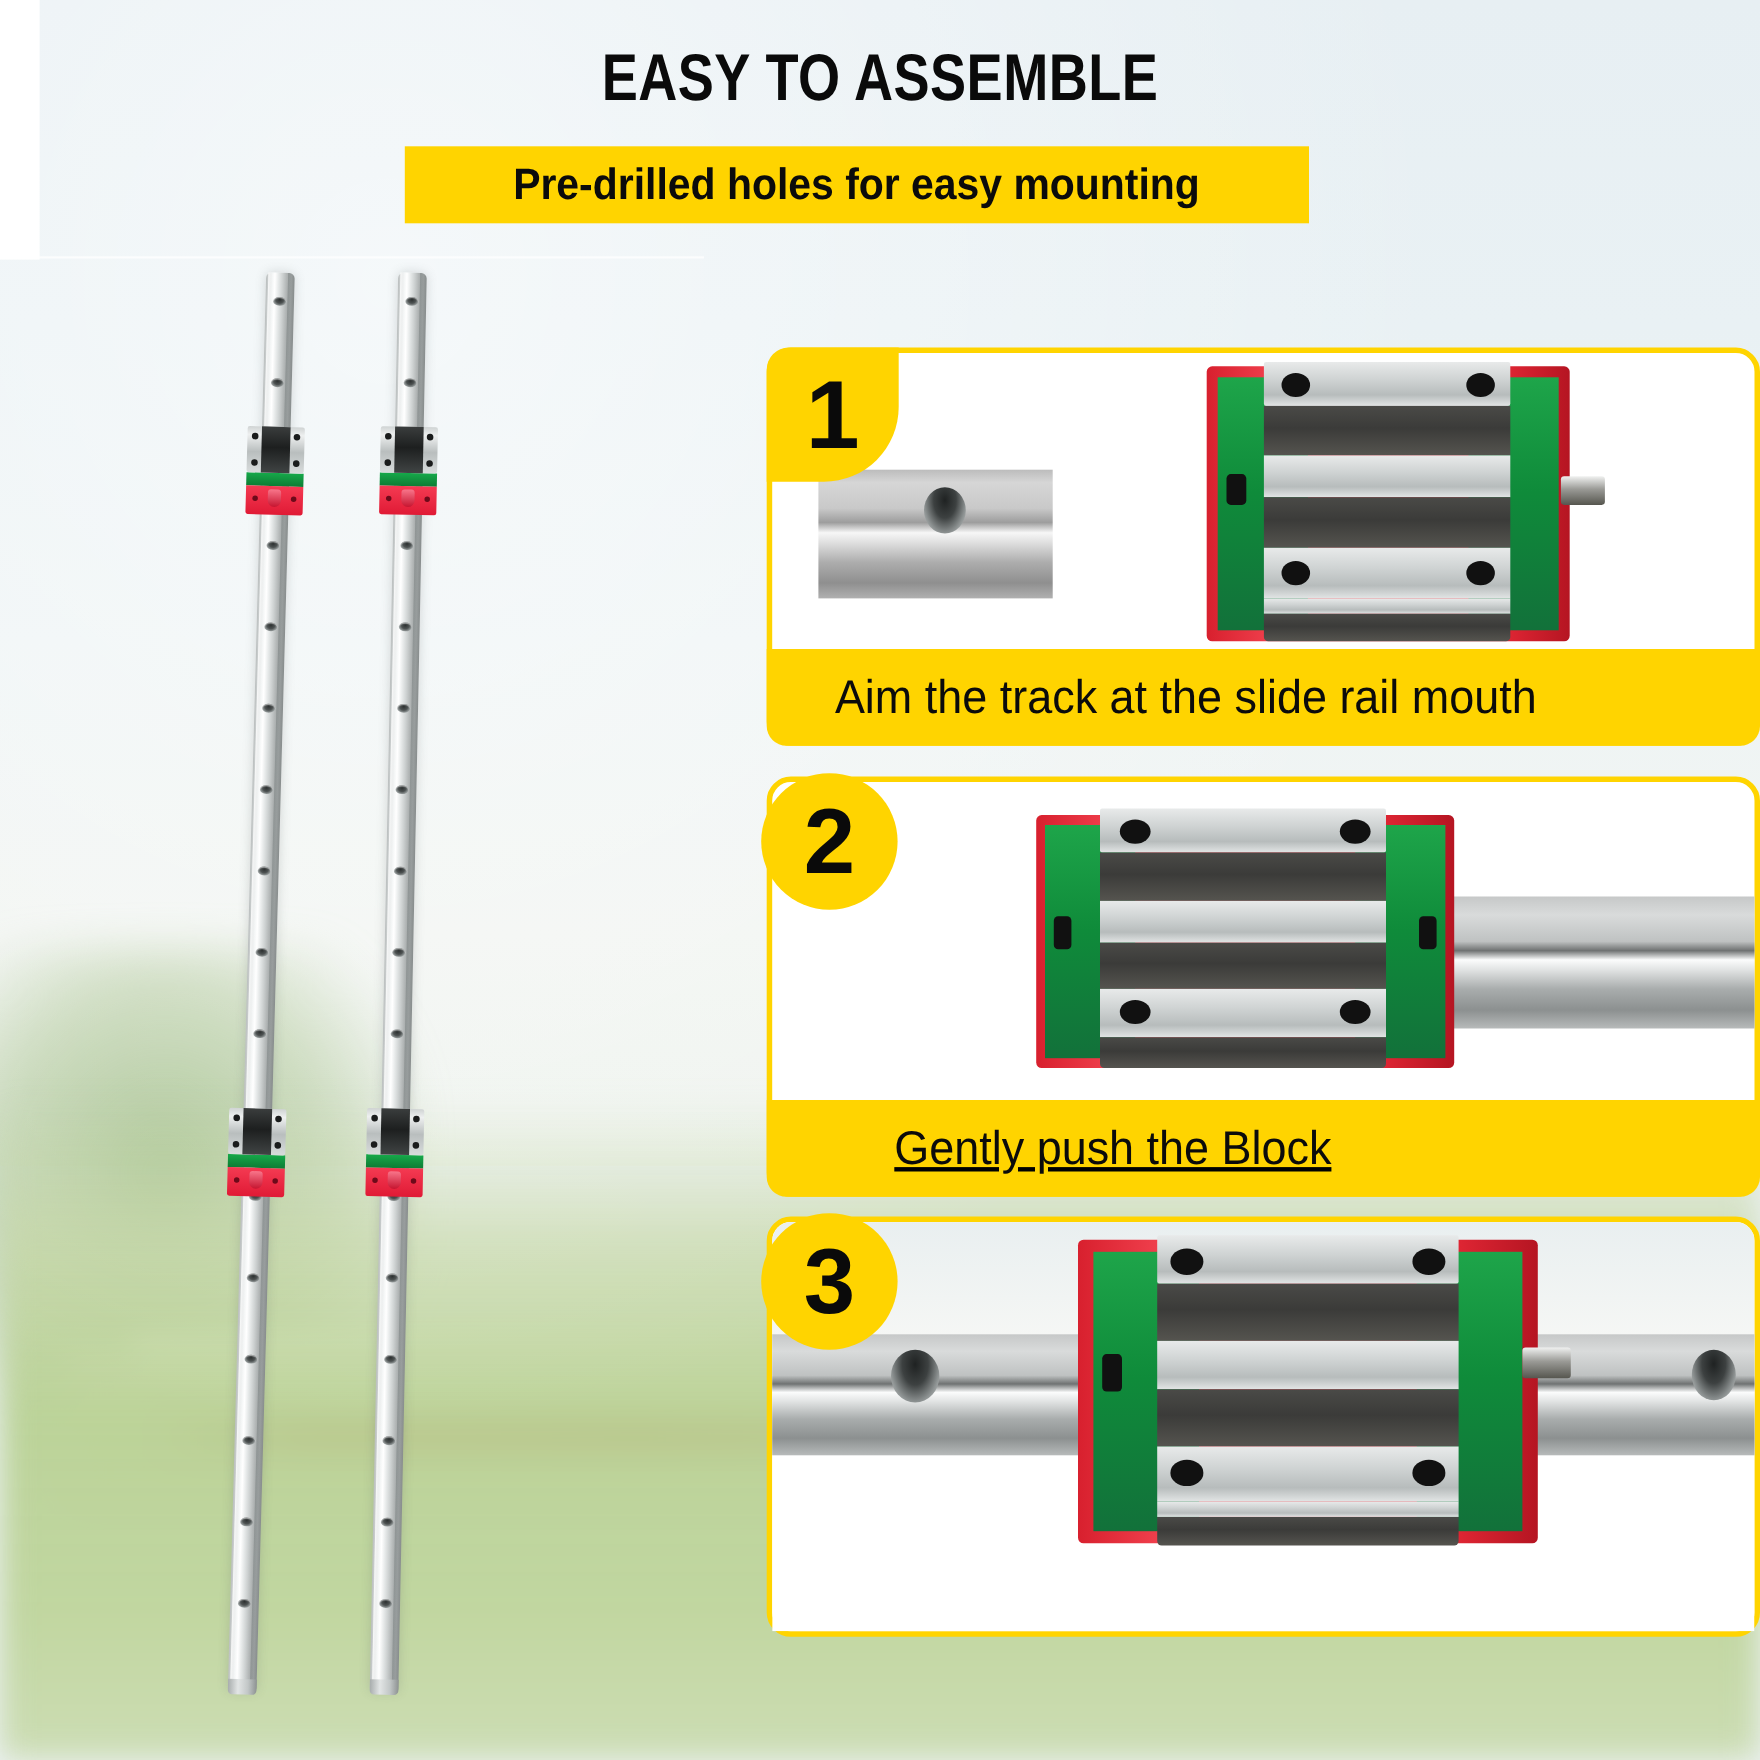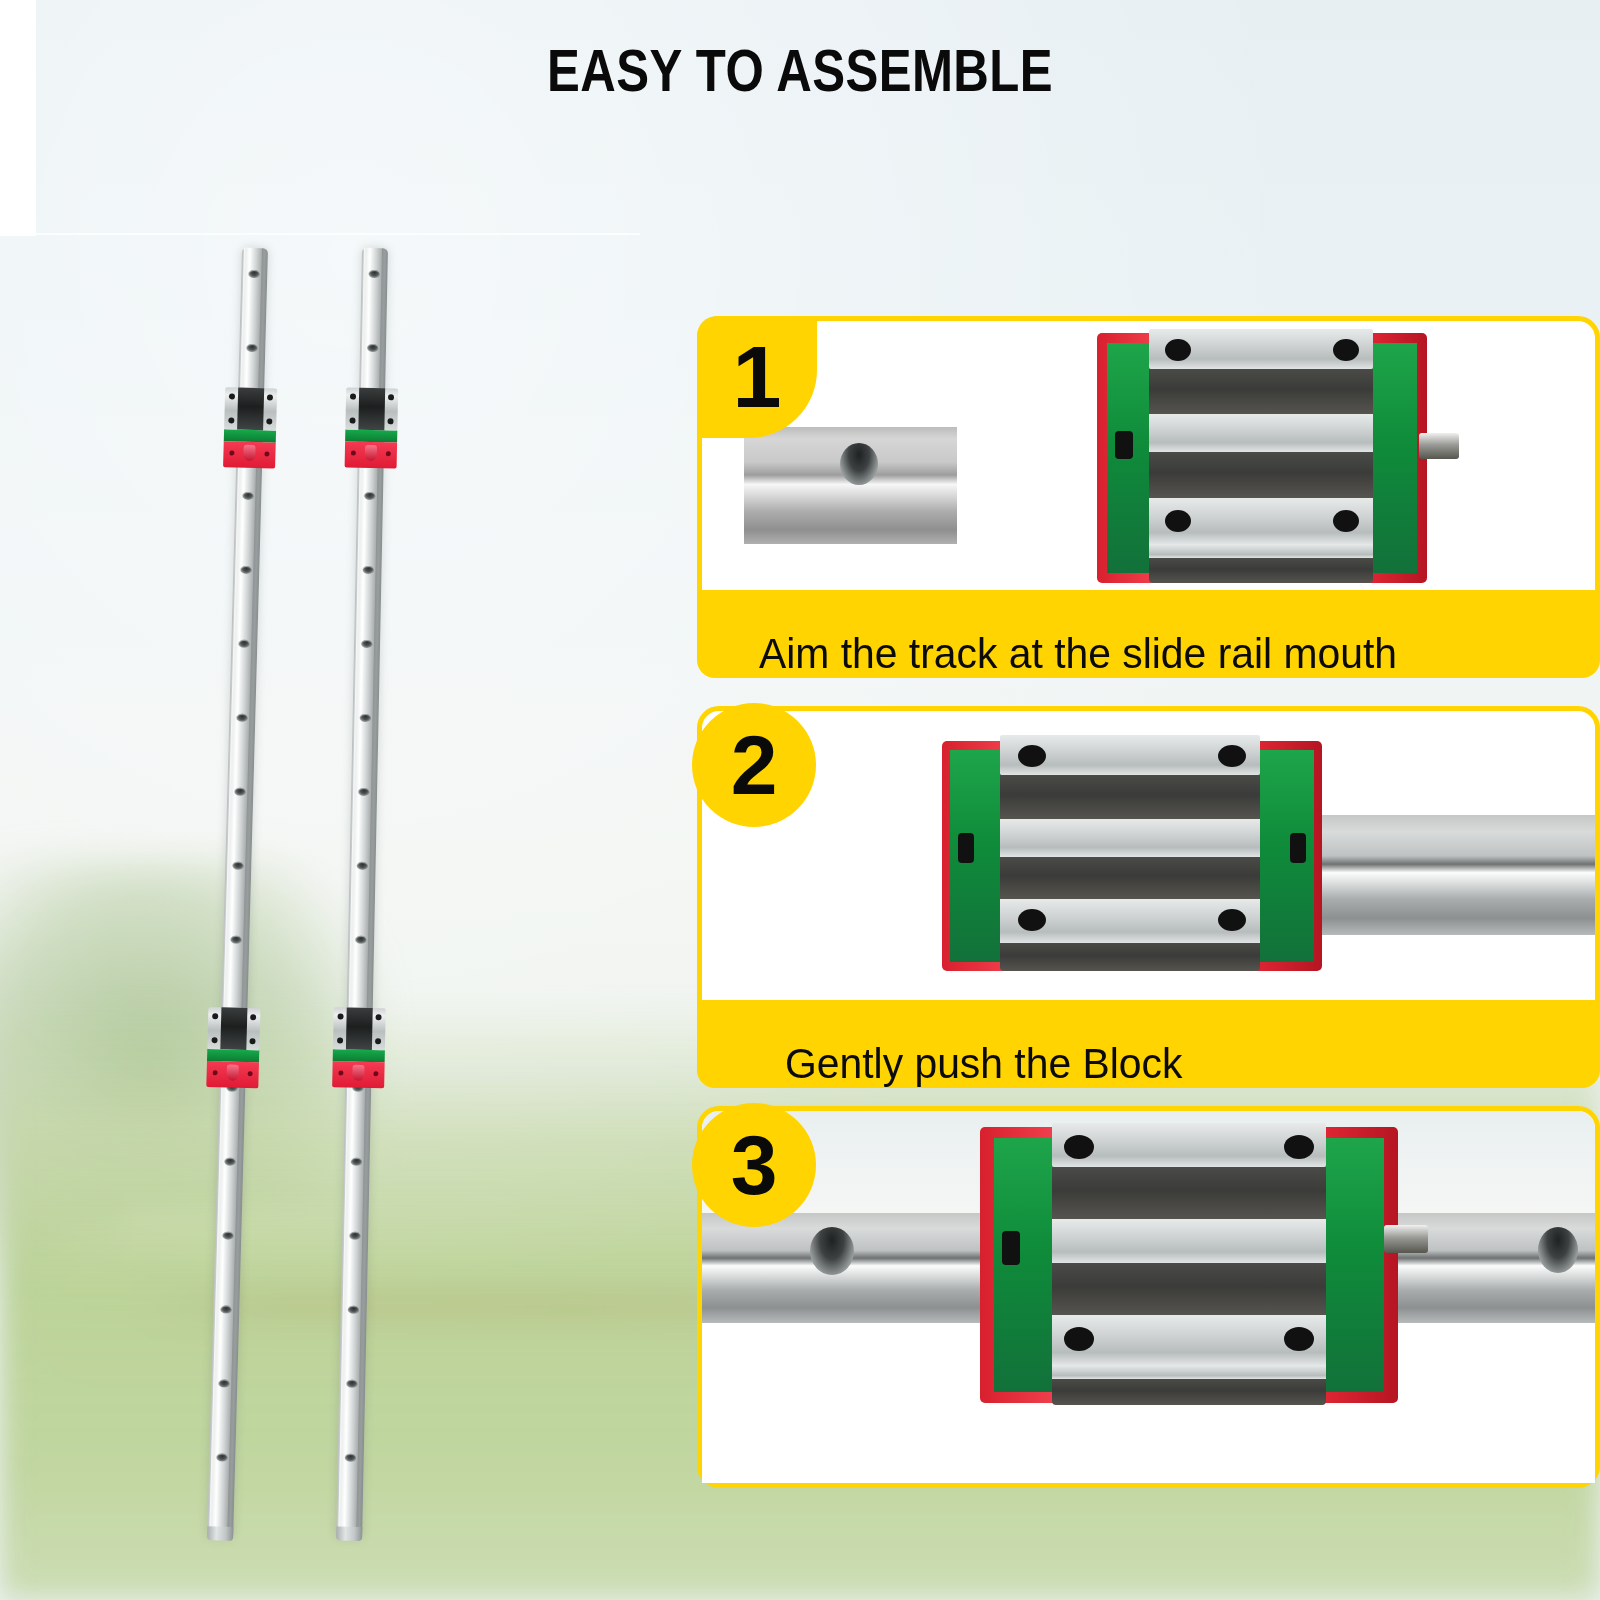--- a/index.html
+++ b/index.html
@@ -117,21 +117,21 @@
   
   .panel{
     position:absolute;left:697px;
     border:5px solid #FFD400;border-radius:22px;background:#ffffff;
     box-sizing:border-box;
   }
   .panel .photo{position:absolute;inset:0;overflow:hidden;border-radius:17px 17px 0 0;}
   .caption{
     position:absolute;left:0;bottom:0;width:903px;
     background:#FFD400;border-radius:0 0 18px 18px;
-    display:flex;align-items:flex-end;
+    display:flex;align-items:center;
     box-sizing:border-box;
   }
   .caption span{
     font-size:43px;font-weight:normal;color:#0b0b0b;white-space:nowrap;
     transform:scaleX(.95);transform-origin:0% 50%;
   }
   .badge{
     position:absolute;background:#FFD400;display:flex;align-items:center;justify-content:center;
     color:#0a0a0a;font-weight:bold;z-index:6;
   }
@@ -175,20 +175,23 @@
     <div class="bg-bldg"></div>
     <div class="bg-roof"></div>
     <div class="bg-red-band"></div>
     <div class="bg-grass"></div>
     <div class="bg-haze"></div>
     <div class="bg-seam"></div>
     <div class="bg-whitecorner"></div>
   </div>
 
   <div class="headline">EASY TO ASSEMBLE</div>
+  <div class="subbar">
+    <span>Pre-drilled holes for easy mounting</span>
+  </div>
 
   <div class="rails">
 
     <div class="rail rail-a">
       <div class="rail-body">
         <div class="rail-groove"></div>
         <div class="rail-groove2"></div>
       </div>
       <div class="hole" style="top:22px"></div>
       <div class="hole" style="top:96px"></div>
@@ -355,21 +358,21 @@
         <div class="boltd" style="left:76px;top:168px;width:28px;height:22px;"></div>
         <div class="boltd" style="right:76px;top:168px;width:28px;height:22px;"></div>
         <div class="band" style="left:58px;top:202px;width:260px;height:28px;border-radius:0 0 4px 4px;"></div>
         <div class="boltd" style="left:16px;top:92px;width:16px;height:30px;border-radius:4px;"></div>
         <div class="boltd" style="right:16px;top:92px;width:16px;height:30px;border-radius:4px;"></div>
       </div>
     </div>
     <div class="badge badge-r" style="left:-10px;top:-8px;">
       <span>2</span>
     </div>
-    <div class="caption" style="height:88px;padding-left:88px;left:-5px;bottom:-5px;">
+    <div class="caption" style="height:88px;padding-left:116px;left:-5px;bottom:-5px;text-decoration:underline;">
       <span>Gently push the Block</span>
     </div>
   </div>
 
   <div class="panel" style="top:1106px;width:903px;height:382px;">
     <div class="photo">
       <div class="blur-bg" style="background:linear-gradient(180deg,#e9eff0 0%,#f6f7f5 30%,#ffffff 55%,#ffffff 100%);"></div>
 
       <div class="railseg" style="left:-4px;top:102px;width:908px;height:110px;">
         <div class="railhole" style="left:112px;top:14px;width:44px;height:48px;"></div>

